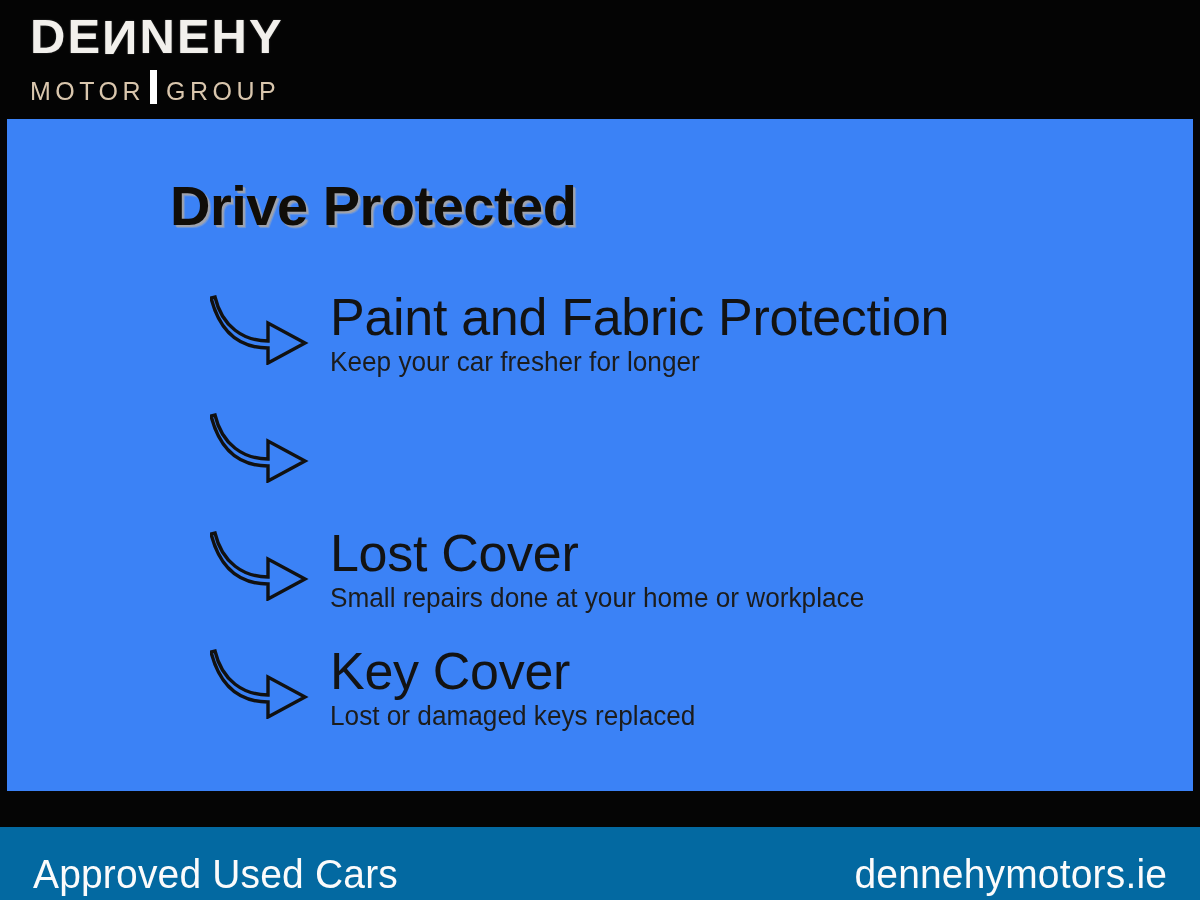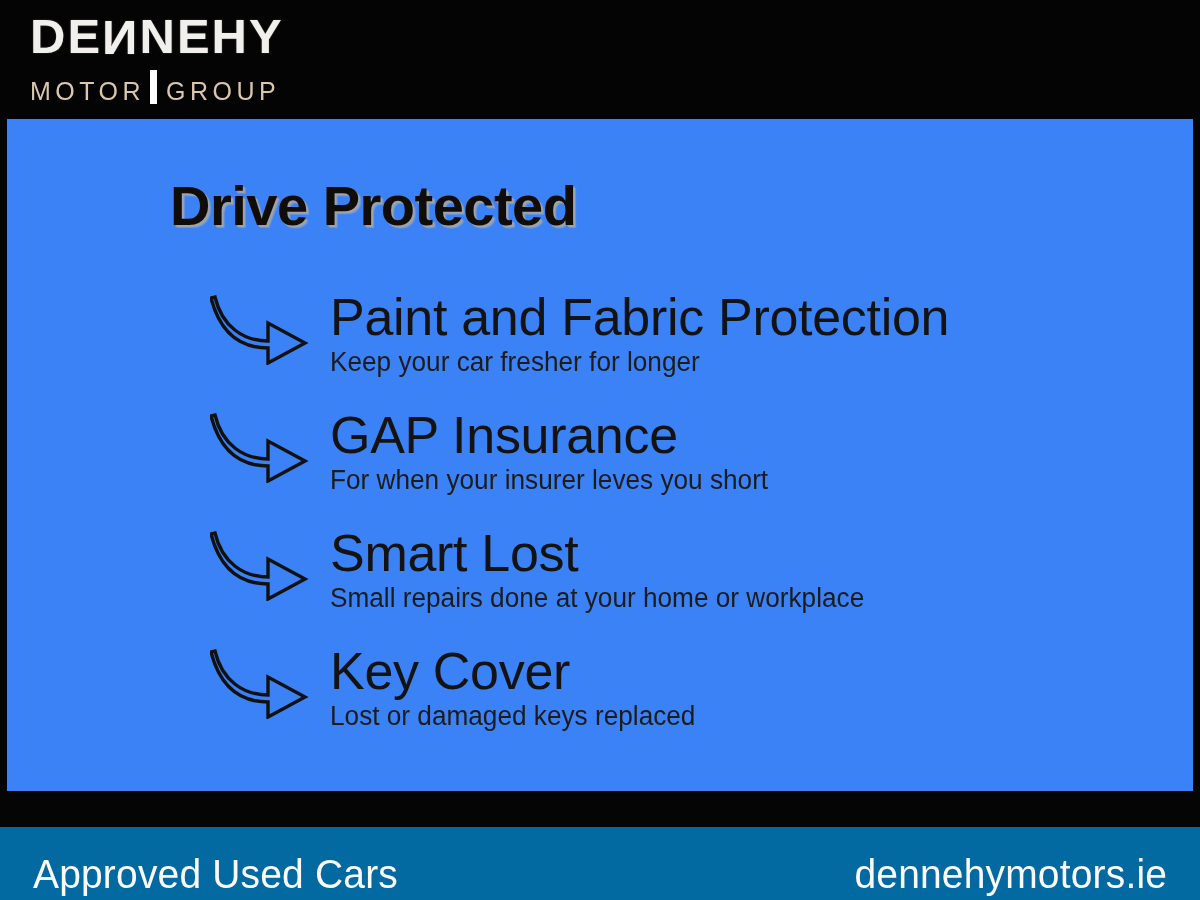--- a/index.html
+++ b/index.html
@@ -225,35 +225,31 @@
         </div>
       </div>
 
       <div class="feature">
         <div class="feature-arrow">
           <svg viewBox="0 0 100 72" xmlns="http://www.w3.org/2000/svg">
             <path d="M5 4 C 12 34, 34 48, 58 48 L 58 30 L 95 50 L 58 70 L 58 55
                      C 30 55, 10 40, 1 5 Z" fill="none" stroke="#111111" stroke-width="3.4" stroke-linejoin="miter" stroke-linecap="butt"></path>
           </svg>
         </div>
+      </div>
+
+      <div class="feature">
+        <div class="feature-arrow">
+          <svg viewBox="0 0 100 72" xmlns="http://www.w3.org/2000/svg">
+            <path d="M5 4 C 12 34, 34 48, 58 48 L 58 30 L 95 50 L 58 70 L 58 55
+                     C 30 55, 10 40, 1 5 Z" fill="none" stroke="#111111" stroke-width="3.4" stroke-linejoin="miter" stroke-linecap="butt"></path>
+          </svg>
+        </div>
         <div class="feature-texts">
-          <div class="feature-title">GAP Insurance</div>
-          <div class="feature-sub">For when your insurer leves you short</div>
-        </div>
-      </div>
-
-      <div class="feature">
-        <div class="feature-arrow">
-          <svg viewBox="0 0 100 72" xmlns="http://www.w3.org/2000/svg">
-            <path d="M5 4 C 12 34, 34 48, 58 48 L 58 30 L 95 50 L 58 70 L 58 55
-                     C 30 55, 10 40, 1 5 Z" fill="none" stroke="#111111" stroke-width="3.4" stroke-linejoin="miter" stroke-linecap="butt"></path>
-          </svg>
-        </div>
-        <div class="feature-texts">
-          <div class="feature-title">Smart Lost</div>
+          <div class="feature-title">Lost Cover</div>
           <div class="feature-sub">Small repairs done at your home or workplace</div>
         </div>
       </div>
 
       <div class="feature">
         <div class="feature-arrow">
           <svg viewBox="0 0 100 72" xmlns="http://www.w3.org/2000/svg">
             <path d="M5 4 C 12 34, 34 48, 58 48 L 58 30 L 95 50 L 58 70 L 58 55
                      C 30 55, 10 40, 1 5 Z" fill="none" stroke="#111111" stroke-width="3.4" stroke-linejoin="miter" stroke-linecap="butt"></path>
           </svg>

